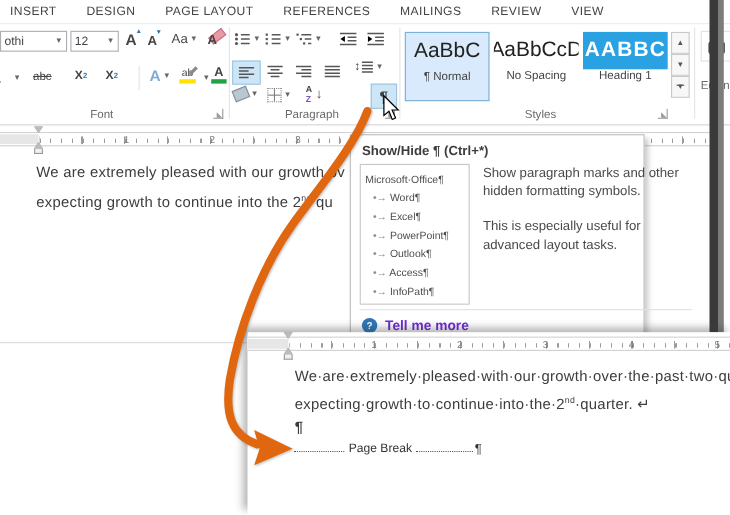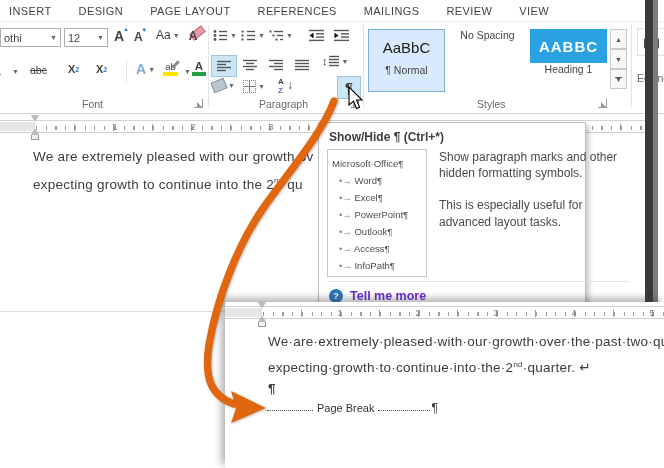--- a/index.html
+++ b/index.html
@@ -23,21 +23,21 @@
   .caret-dn{color:#2e75b5;font-size:6px;position:absolute;margin:-14px 0 0 12px;}
 
   .lineicon line{stroke:#565656;stroke-width:1.4;}
   .lineicon circle, .lineicon rect{fill:#565656;}
 
   .hl{background:#cde6f7;border:1px solid #9dc3e0;}
   .pilbtn{width:22px;height:21px;font-size:14px;font-weight:bold;}
 
   
   .tile{top:29px;width:77px;height:63px;text-align:center;box-sizing:border-box;}
-  .tile .prev{font-size:15px;height:34px;display:flex;align-items:center;justify-content:center;color:#222;white-space:nowrap;overflow:hidden;text-align:center;}
+  .tile .prev{font-size:19px;height:34px;display:flex;align-items:center;justify-content:center;color:#222;white-space:nowrap;overflow:hidden;text-align:center;}
   .tile .lbl{font-size:10.5px;color:#444;}
   .tile1{background:#d8eafb;border:1px solid #7ab0d8;}
   .tile3 .prev{background:#2aa2e2;color:#fff;font-weight:bold;letter-spacing:1px;}
   .scrollbtn{width:17px;height:20px;border:1px solid #c9c9c9;background:#f7f7f7;font-size:7px;display:flex;align-items:center;justify-content:center;color:#555;box-sizing:border-box;}
 
   
   .rulerband{height:13px;background:#fff;border-top:1px solid #d2d2d2;border-bottom:1px solid #cfcfcf;box-sizing:border-box;}
   .ticks{position:absolute;top:5px;height:4px;
     background:
      repeating-linear-gradient(to right,#9b9b9b 0 1px,transparent 1px 9.75px);}
@@ -276,20 +276,21 @@
   <div class="abs glabel" style="left:259px;top:98px">Paragraph</div>
   <div class="abs launcher" style="left:350px;top:99px">
       <i></i>
     </div>
 
   <div class="abs tile tile1" style="left:368px">
     <div class="prev">AaBbC</div>
     <div class="lbl">¶ Normal</div>
   </div>
   <div class="abs tile" style="left:449px">
+    <div class="prev">AaBbCcD</div>
     <div class="lbl">No Spacing</div>
   </div>
   <div class="abs tile tile3" style="left:530px">
     <div class="prev">AABBC</div>
     <div class="lbl">Heading 1</div>
   </div>
   <div class="abs scrollbtn" style="left:610px;top:29px">▲</div>
   <div class="abs scrollbtn" style="left:610px;top:49px">▼</div>
   <div class="abs scrollbtn" style="left:610px;top:69px;flex-direction:column;line-height:4px"><span style="border-top:1px solid #555;width:7px;display:block"></span>▼</div>
   <div class="abs glabel" style="left:477px;top:98px">Styles</div>

